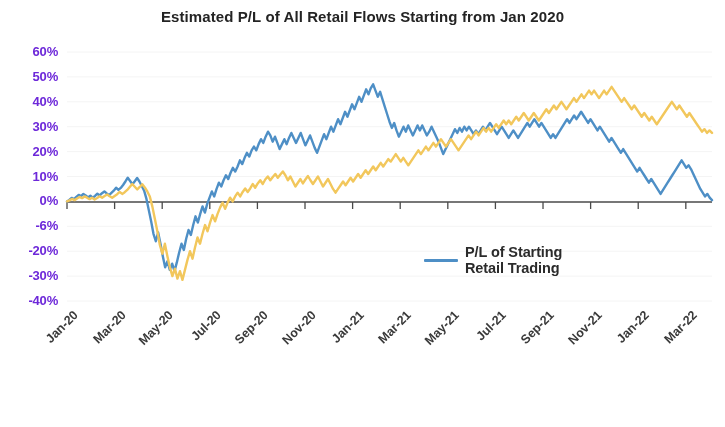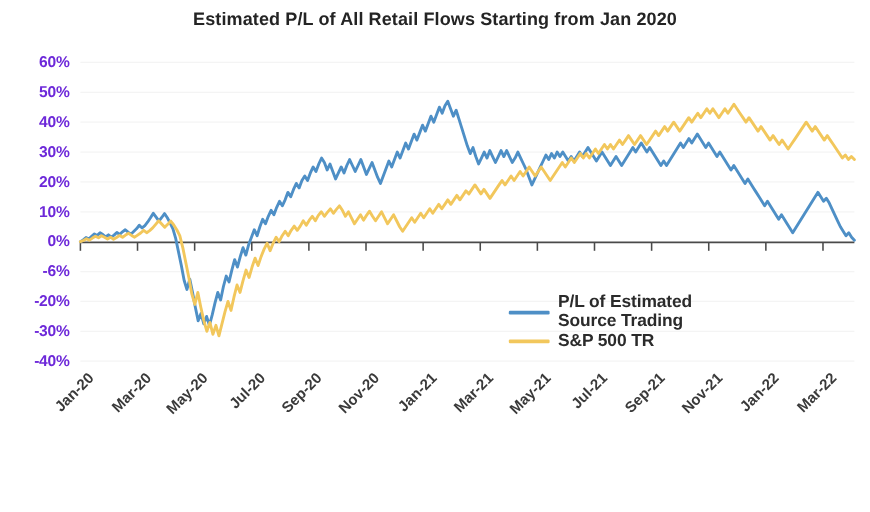--- a/index.html
+++ b/index.html
@@ -111,24 +111,20 @@
       <div class="xtick" style="left: 449.413px; top: 308px; width: 50px;">Jul-21</div>
       <div class="xtick" style="left: 497.015px; top: 308px; width: 50px;">Sep-21</div>
       <div class="xtick" style="left: 544.616px; top: 308px; width: 50px;">Nov-21</div>
       <div class="xtick" style="left: 592.218px; top: 308px; width: 50px;">Jan-22</div>
       <div class="xtick" style="left: 639.819px; top: 308px; width: 50px;">Mar-22</div>
     </div>
 
   <div class="legend">
     <div class="legend-row">
       <span class="legend-swatch" id="sw0" style="background: rgb(78, 143, 198);"></span>
-      <span class="legend-label">P/L of Estimated Source Trading</span>
-    </div>
-    <div class="legend-row">
-      <span class="legend-swatch" id="sw1" style="background: rgb(242, 199, 92);"></span>
-      <span class="legend-label">S&amp;P 500 TR</span>
+      <span class="legend-label">P/L of Starting Retail Trading</span>
     </div>
   </div>
 
   <div class="footnotes">
   </div>
 
 </div>
 
 </body></html>

